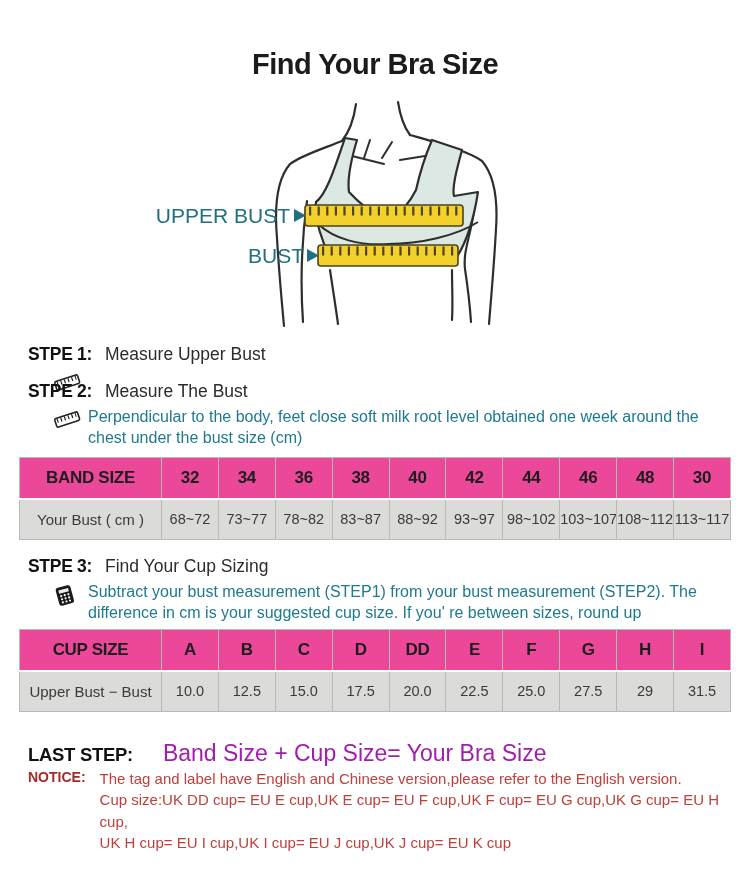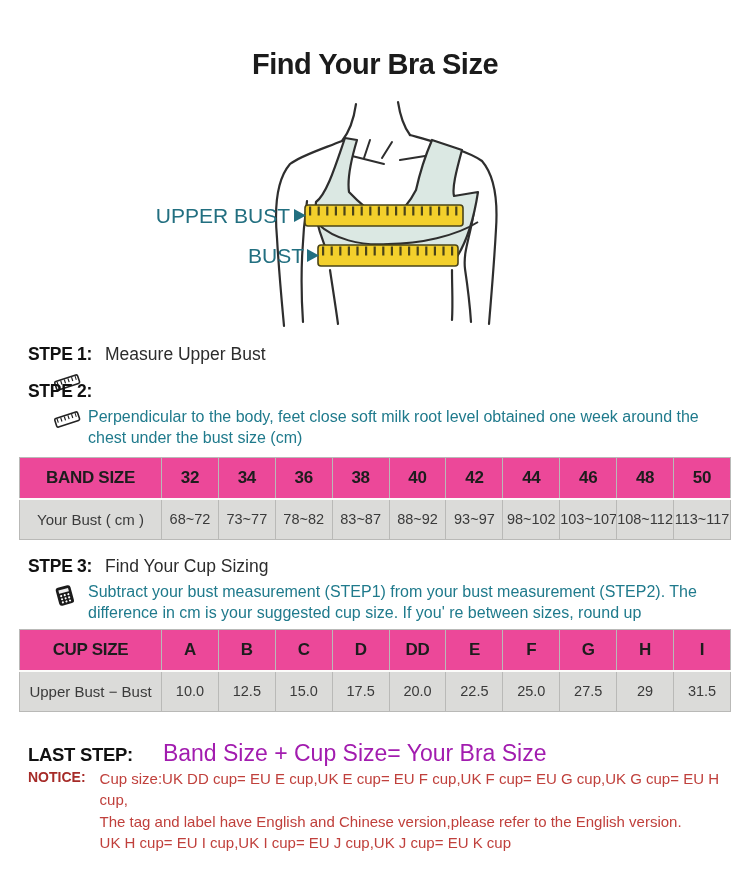--- a/index.html
+++ b/index.html
@@ -105,20 +105,21 @@
             <line x1="5" y1="9.8" x2="25" y2="9.8" stroke="#222" stroke-width="4" stroke-dasharray="1.2 2.6"></line>
           </g>
         </svg>
       </span>
     </div>
   </div>
 
   <div class="step" style="top:381px">
     <div class="step-head">
       <span class="step-label">STPE 2:</span>
+      <span class="step-title">Measure The Bust</span>
     </div>
     <div class="step-body">
       <span class="step-icon">
         <svg width="30" height="22" viewBox="0 0 30 22">
           <g transform="rotate(-18 15 11)">
             <rect x="3" y="7" width="24" height="9" rx="1.5" fill="#fff" stroke="#222" stroke-width="1.6"></rect>
             <line x1="5" y1="9.8" x2="25" y2="9.8" stroke="#222" stroke-width="4" stroke-dasharray="1.2 2.6"></line>
           </g>
         </svg>
       </span>
@@ -145,21 +146,21 @@
       <td class="firstcol">BAND SIZE</td>
       <td>32</td>
       <td>34</td>
       <td>36</td>
       <td>38</td>
       <td>40</td>
       <td>42</td>
       <td>44</td>
       <td>46</td>
       <td>48</td>
-      <td>50</td>
+      <td>30</td>
     </tr>
     <tr class="data">
       <td class="firstcol">Your Bust ( cm )</td>
       <td>68~72</td>
       <td>73~77</td>
       <td>78~82</td>
       <td>83~87</td>
       <td>88~92</td>
       <td>93~97</td>
       <td>98~102</td>
@@ -242,19 +243,19 @@
     </table>
 
   <div class="last-step" style="top:740px">
     <span class="last-step-label">LAST STEP:</span>
     <span class="last-step-text">Band Size + Cup Size= Your Bra Size</span>
   </div>
 
   <div class="notice" style="top:768px">
     <span class="notice-label">NOTICE:</span>
     <div class="notice-lines">
+      <div class="notice-line">The tag and label have English and Chinese version,please refer to the English version.</div>
       <div class="notice-line">Cup size:UK DD cup= EU E cup,UK E cup= EU F cup,UK F cup= EU G cup,UK G cup= EU H cup,</div>
-      <div class="notice-line">The tag and label have English and Chinese version,please refer to the English version.</div>
       <div class="notice-line">UK H cup= EU I cup,UK I cup= EU J cup,UK J cup= EU K cup</div>
     </div>
   </div>
 
 </div>
 
 </body></html>

